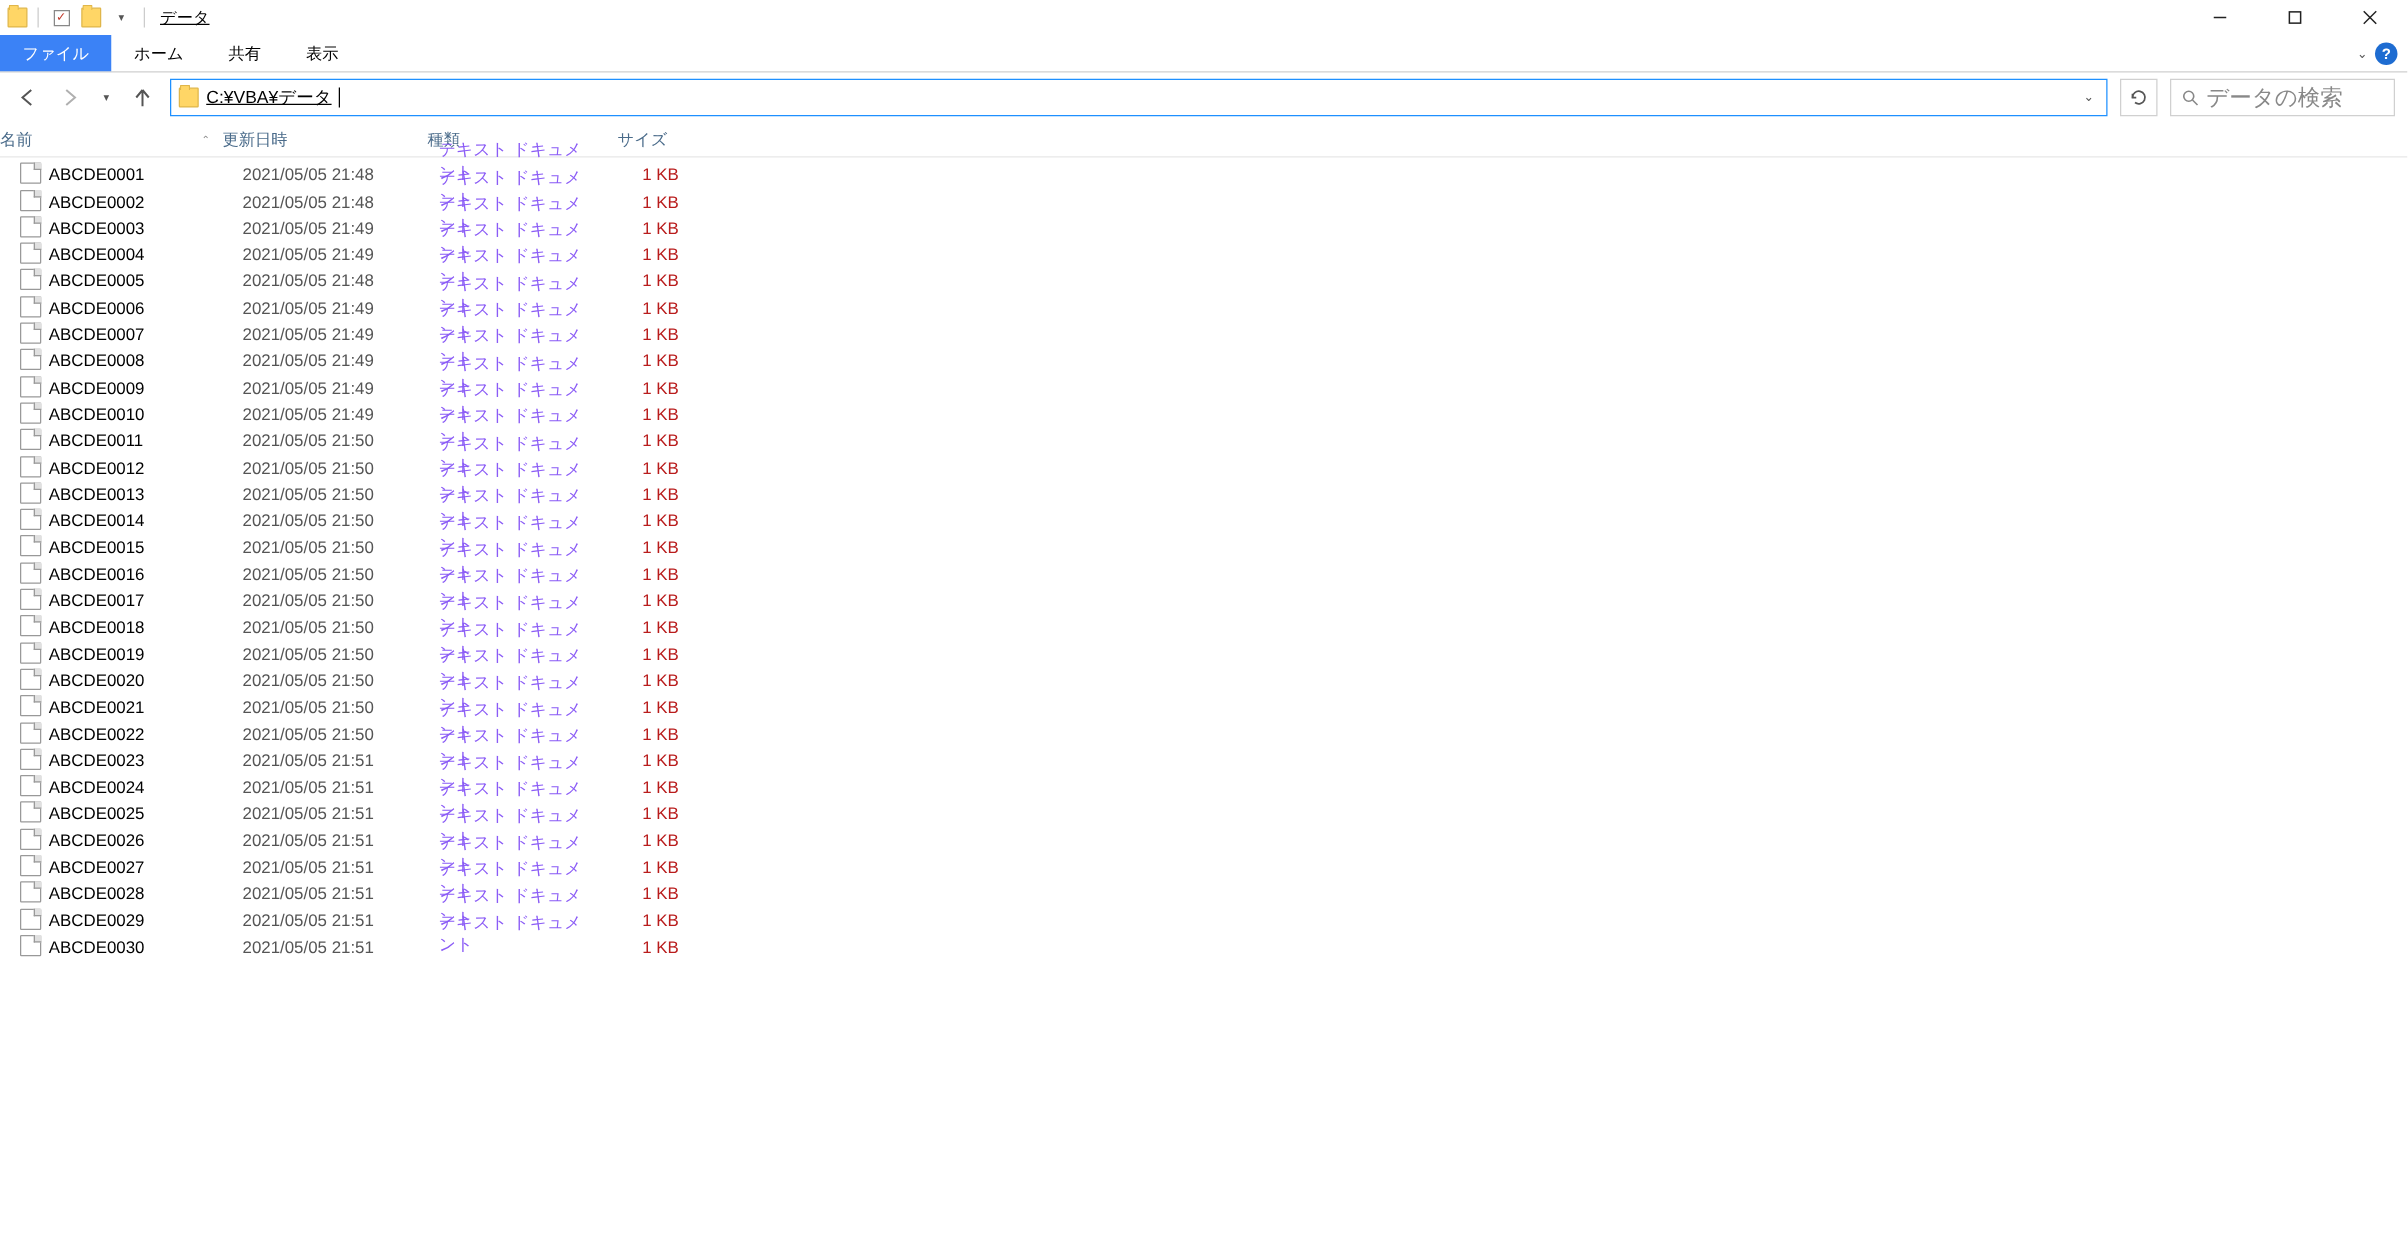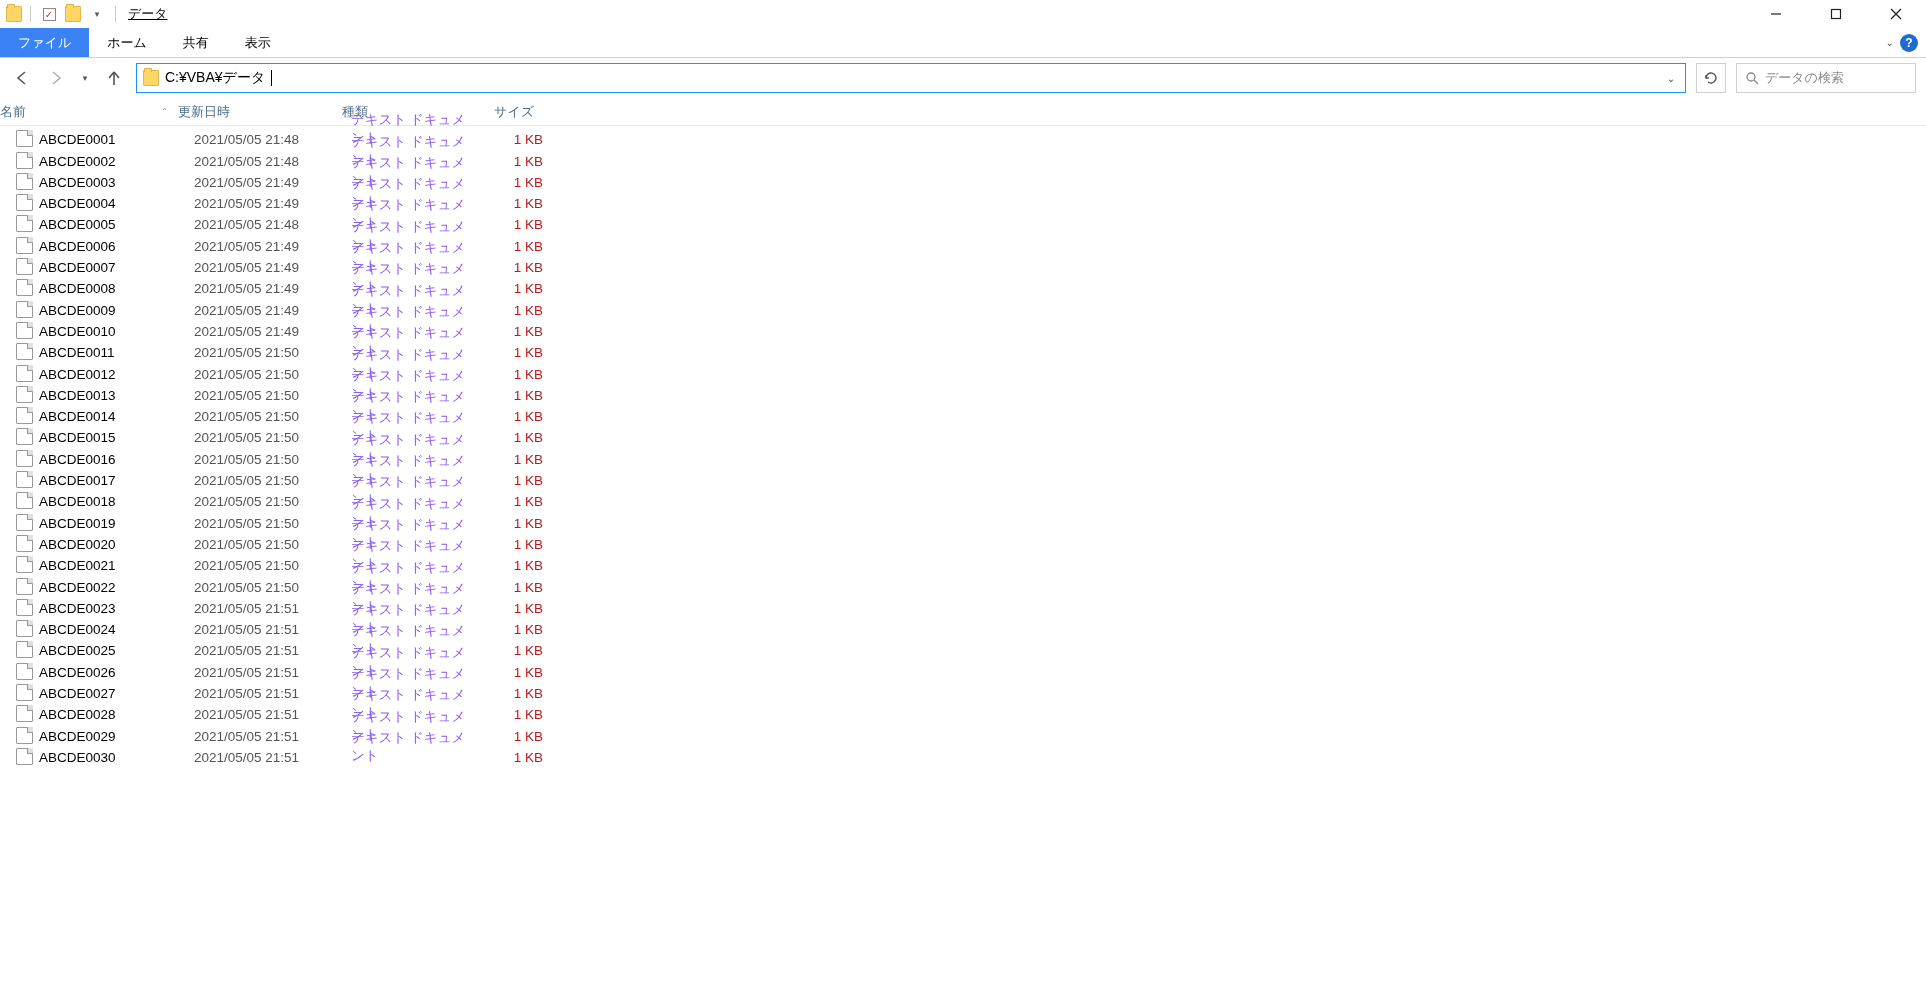--- a/index.html
+++ b/index.html
@@ -58,33 +58,34 @@
   }
   .nav-btn { width:24px; height:24px; display:flex; align-items:center; justify-content:center; }
   .nav-btn.disabled { color:#b0b0b0; }
   .nav-btn:not(.disabled) { color:#555; }
   .addr-container {
     flex:1; height:30px; border:1px solid #1e90ff; display:flex; align-items:center;
   }
   .addr-text {
     flex:1; display:flex; align-items:center; gap:6px; padding:0 6px;
     font-size:14px;
+    text-decoration:underline;
   }
   .addr-chev {
     width:28px; height:100%; display:flex; align-items:center; justify-content:center;
     color:#555; font-size:10px;
   }
   .cursor { width:1px; height:16px; background:#000; }
   .refresh-btn {
     width:30px; height:30px; border:1px solid #d0d0d0; display:flex;
     align-items:center; justify-content:center;
   }
   .search-box {
     width:180px; height:30px; border:1px solid #d0d0d0; display:flex;
-    align-items:center; gap:6px; padding:0 8px; color:#888; font-size:13px;
+    align-items:center; gap:6px; padding:0 8px; color:#888; font-size:18px;
   }
   
   .headers {
     height:28px; display:flex; align-items:center; border-bottom:1px solid #e8e8e8;
     color:#4a6b8a; font-size:13px;
   }
   .headers .col { display:flex; align-items:center; gap:4px; }
   .col-name { width:178px; }
   .col-date { width:142px; }
   .col-type { width:117px;margin-left:22px; }

